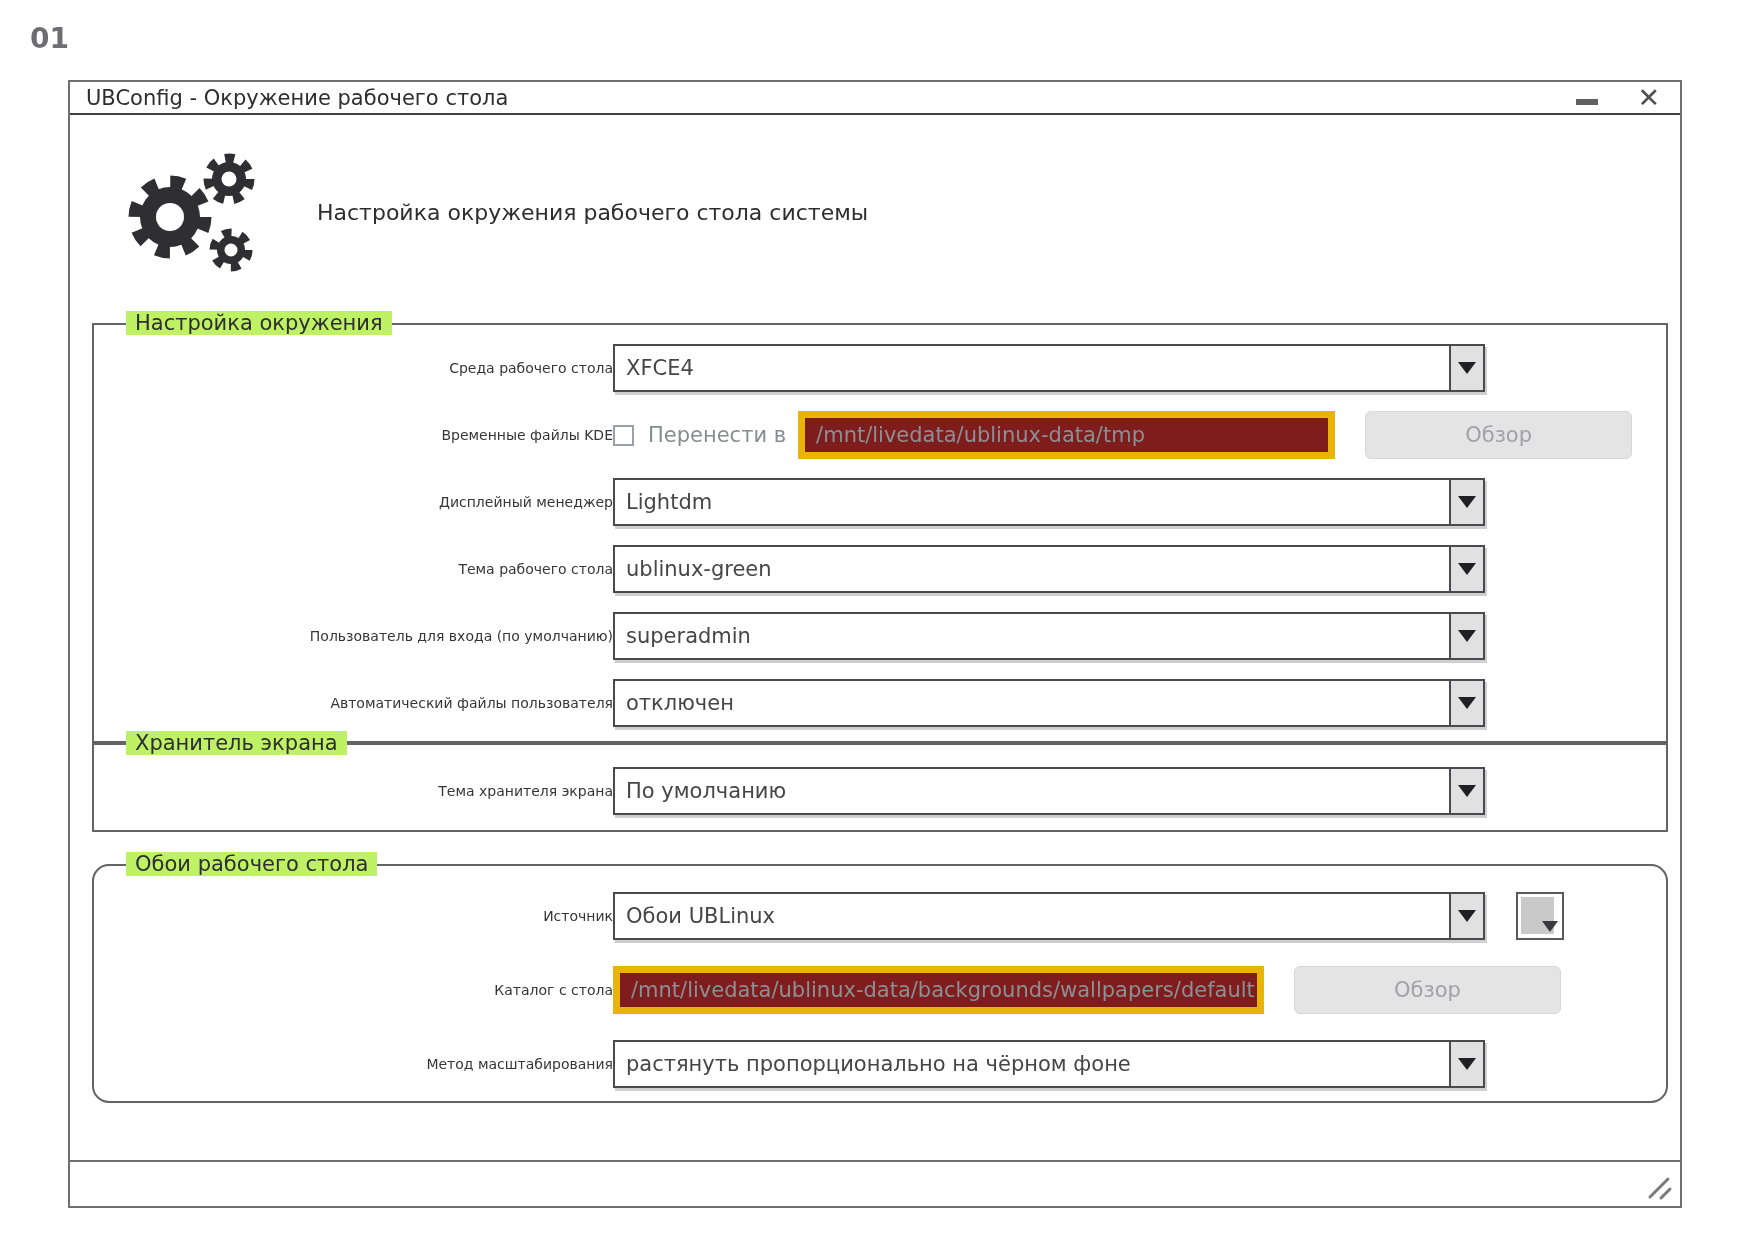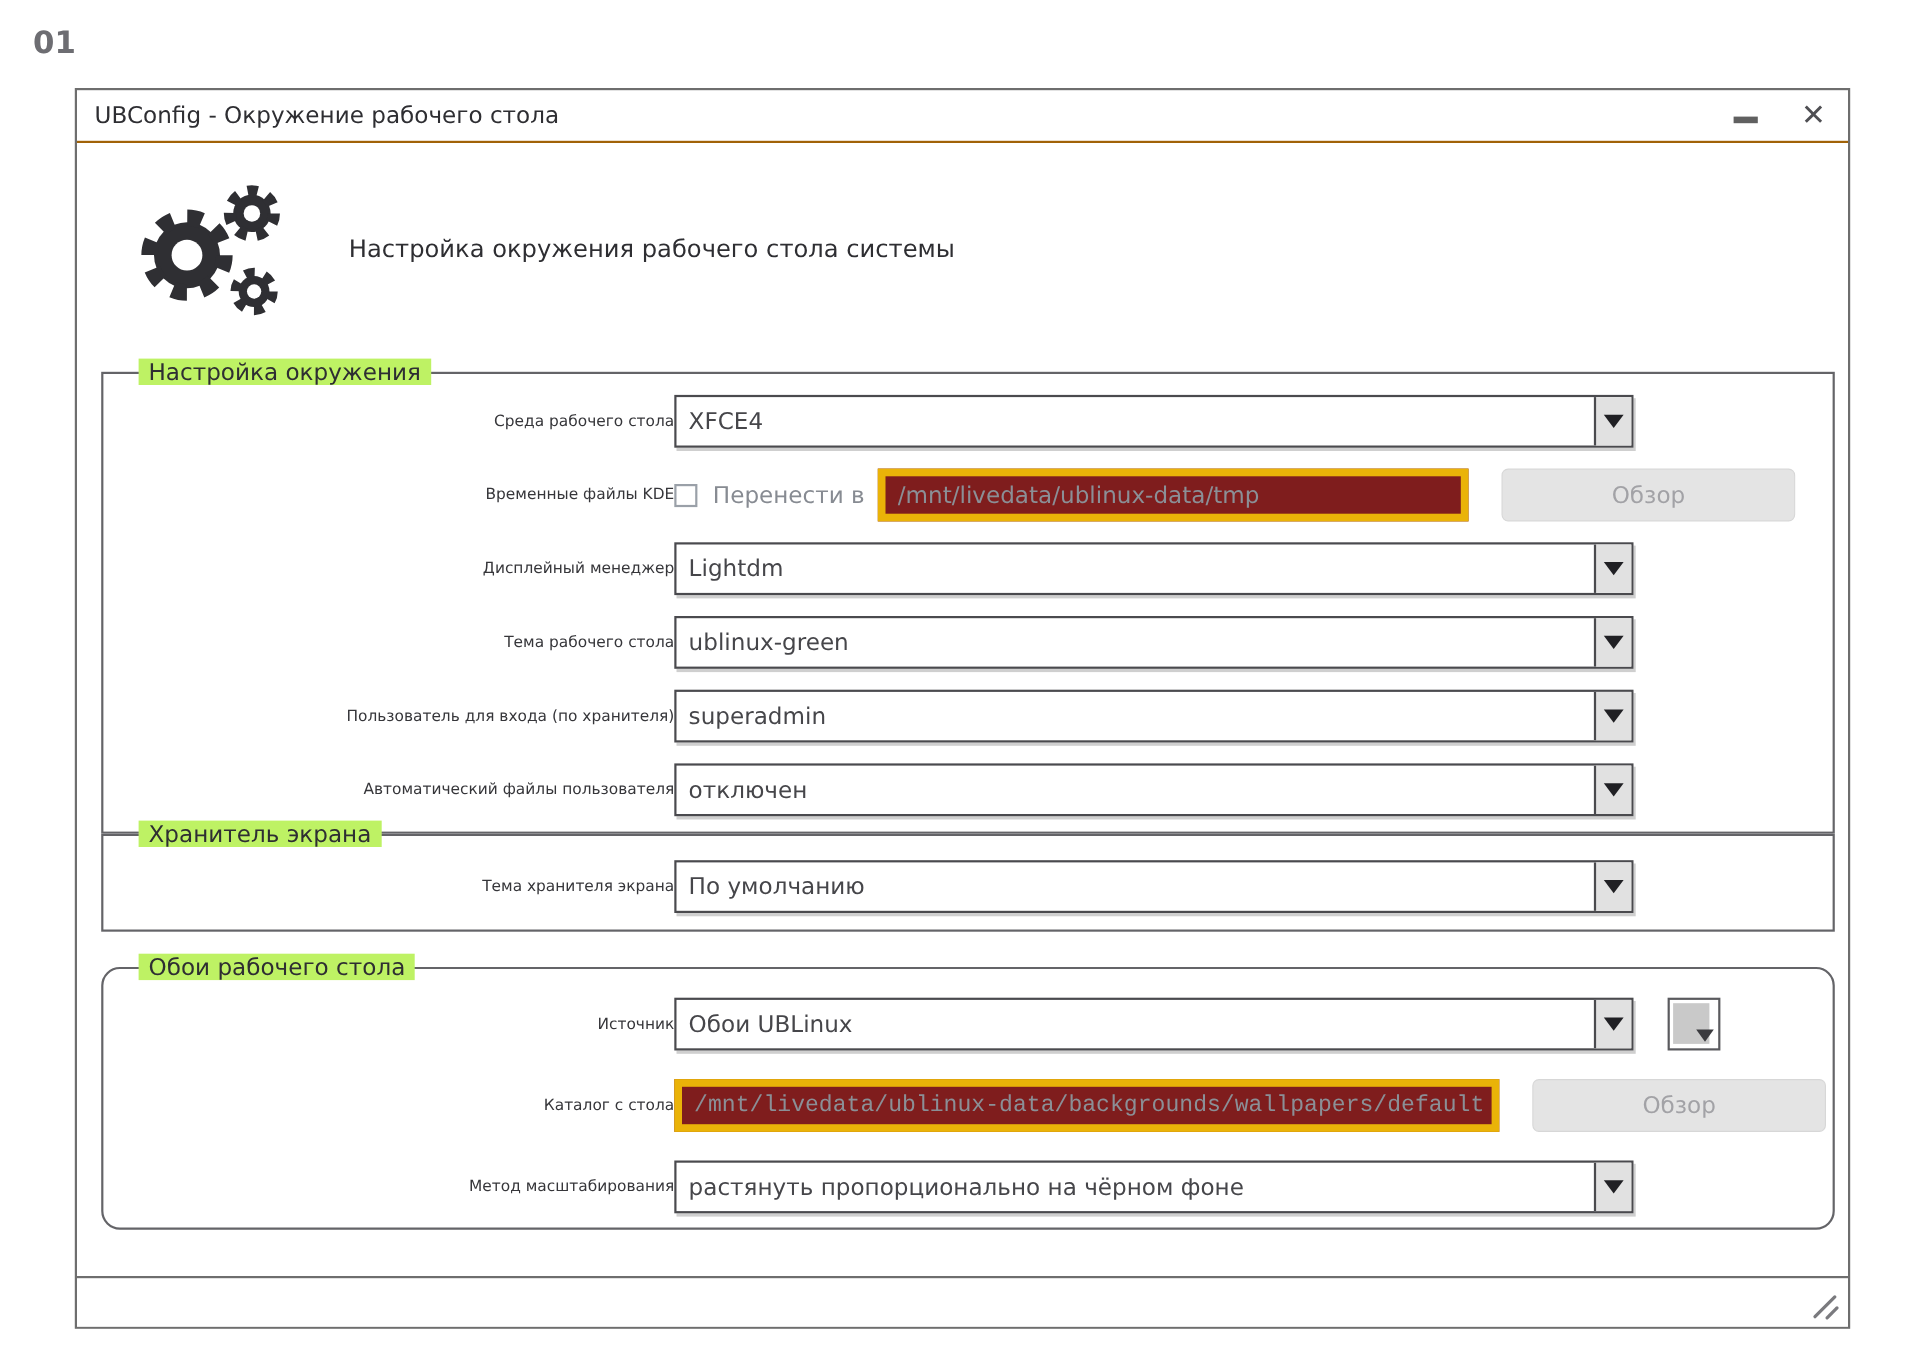--- a/index.html
+++ b/index.html
@@ -10,21 +10,21 @@
   }
   .page-label{
     position:absolute;left:30px;top:22px;
     font-size:28px;font-weight:bold;color:#6d6d72;
   }
   .window{
     position:absolute;left:68px;top:80px;width:1614px;height:1128px;
     border:2px solid #6e6e6e;background:#fff;box-sizing:border-box;
   }
   .titlebar{
-    height:48px;border-bottom:2px solid #a16207;
+    height:33px;border-bottom:2px solid #404040;
     display:flex;align-items:center;padding:0 16px;box-sizing:border-box;
   }
   .titlebar .title{flex:1;font-size:21px;color:#2e2e32;}
   .btn-min{width:24px;height:20px;display:flex;align-items:center;justify-content:center;margin-right:38px;cursor:default;}
   .btn-min .bar{width:22px;height:6px;background:#606060;margin-top:8px;}
   .btn-close{font-size:27px;font-weight:bold;color:#4f4f53;margin-right:4px;line-height:1;}
   .header-row{
     display:flex;align-items:center;
     padding:30px 0 0 42px;height:135px;
   }
@@ -59,21 +59,21 @@
   .combo .arrow-seg{width:32px;flex:none;background:#e1e1e1;border-left:2px solid #4a4a4e;display:flex;align-items:center;justify-content:center;}
   .tri-down{width:0;height:0;border-left:9px solid transparent;border-right:9px solid transparent;border-top:12px solid #202024;}
   .checkbox{width:21px;height:21px;border:2px solid #9aa0a8;background:#fff;box-sizing:border-box;flex:none;margin-right:14px;}
   .chk-label{font-size:21px;color:#878b92;margin-right:12px;white-space:nowrap;}
   .gray-input{
     height:48px;border:7px solid #eab308;background:#7f1d1d;box-sizing:border-box;
     font-family:"DejaVu Sans","Liberation Sans",sans-serif;
     font-size:21px;color:#8b8f96;padding:0 0 0 11px;outline:none;flex:none;
   }
   .inp-tmp{width:537px;}
-  .inp-dir{width:750px;font-family:Liberation Mono, monospace;}
+  .inp-dir{width:651px;}
   .browse-btn{
     width:265px;height:46px;margin-left:30px;flex:none;
     background:#e4e4e4;border:1px solid #d7d7d7;border-radius:6px;
     font-family:"DejaVu Sans","Liberation Sans",sans-serif;
     font-size:21px;color:#a2a2a6;display:flex;align-items:center;justify-content:center;
   }
   .picker-btn{
     width:48px;height:48px;margin-left:31px;flex:none;position:relative;
     border:2px solid #5a5a5e;background:#fff;box-sizing:border-box;
   }
@@ -157,21 +157,21 @@
       <div class="row-label">Тема рабочего стола</div>
       <div class="combo">
         <div class="val">ublinux-green</div>
         <div class="arrow-seg">
             <div class="tri-down"></div>
           </div>
       </div>
     </div>
 
     <div class="row">
-      <div class="row-label">Пользователь для входа (по хранителя)</div>
+      <div class="row-label">Пользователь для входа (по умолчанию)</div>
       <div class="combo">
         <div class="val">superadmin</div>
         <div class="arrow-seg">
             <div class="tri-down"></div>
           </div>
       </div>
     </div>
 
     <div class="row">
       <div class="row-label">Автоматический файлы пользователя</div>

